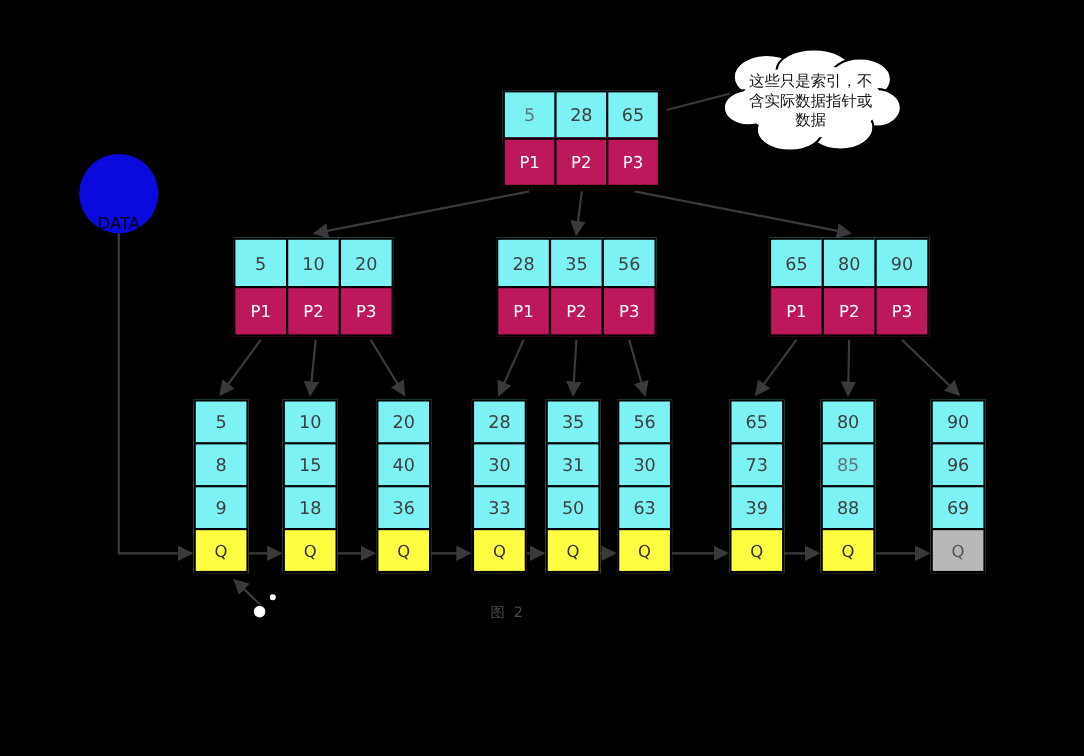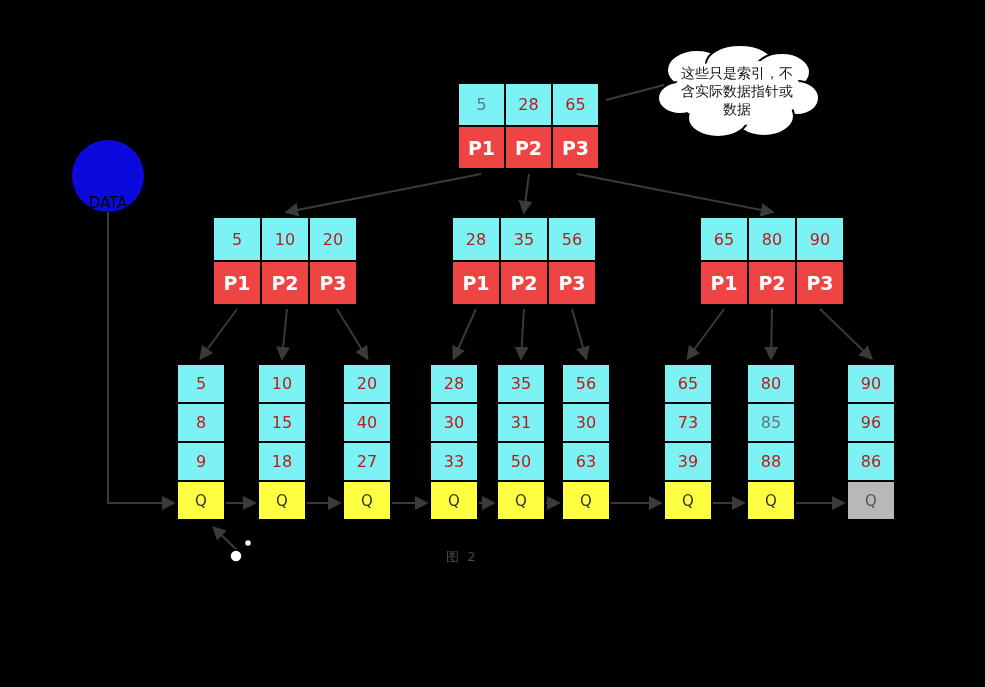--- a/index.html
+++ b/index.html
@@ -6,23 +6,23 @@
   .canvas{position:relative;width:985px;height:687px;background:#000;overflow:hidden;
           font-family:"DejaVu Sans","Liberation Sans",sans-serif;}
   .wires{position:absolute;left:0;top:0;width:985px;height:687px;z-index:1;}
   .hnode{position:absolute;z-index:3;}
   .hrow{display:flex;}
   .hrow + .hrow{margin-top:-2px;}
   .cell{box-sizing:border-box;border:2px solid #000;display:flex;align-items:center;justify-content:center;}
   .hrow .cell + .cell{margin-left:-2px;}
   .rootn .cell{width:49px;height:45px;}
   .inode .cell{width:50px;height:46px;}
-  .key{background:#7df2f5;color:#b91c1c;font-size:16px;}
+  .key{background:#7df2f5;color:#404040;font-size:16px;}
   .key.muted{color:#61767c;}
-  .ptr{background:#ef4444;color:#fff;font-size:19px;font-weight:bold;}
+  .ptr{background:#be185d;color:#fff;font-size:15px;}
   .leaf{position:absolute;z-index:3;width:50px;}
   .leaf .cell{width:50px;height:41px;}
   .leaf .cell + .cell{margin-top:-2px;}
   .qcell{background:#ffff42;color:#333;font-size:15px;}
   .qcell.last{background:#b8b8b8;color:#555;}
   .data-circle{position:absolute;z-index:3;border-radius:50%;background:#0a0adf;color:#00000a;
                display:flex;align-items:flex-end;justify-content:center;font-size:15px;}
   .cloud{position:absolute;z-index:4;}
   .cloud svg{position:absolute;left:0;top:0;}
   .cloud-text{position:absolute;z-index:2;display:flex;align-items:center;justify-content:center;
@@ -135,21 +135,21 @@
   </div>
   <div class="leaf" style="left:257px;top:363px;">
     <div class="cell key">10</div>
     <div class="cell key">15</div>
     <div class="cell key">18</div>
     <div class="cell qcell">Q</div>
   </div>
   <div class="leaf" style="left:342px;top:363px;">
     <div class="cell key">20</div>
     <div class="cell key">40</div>
-    <div class="cell key">27</div>
+    <div class="cell key">36</div>
     <div class="cell qcell">Q</div>
   </div>
   <div class="leaf" style="left:429px;top:363px;">
     <div class="cell key">28</div>
     <div class="cell key">30</div>
     <div class="cell key">33</div>
     <div class="cell qcell">Q</div>
   </div>
   <div class="leaf" style="left:496px;top:363px;">
     <div class="cell key">35</div>
@@ -171,29 +171,29 @@
   </div>
   <div class="leaf" style="left:746px;top:363px;">
     <div class="cell key">80</div>
     <div class="cell key muted">85</div>
     <div class="cell key">88</div>
     <div class="cell qcell">Q</div>
   </div>
   <div class="leaf" style="left:846px;top:363px;">
     <div class="cell key">90</div>
     <div class="cell key">96</div>
-    <div class="cell key">86</div>
+    <div class="cell key">69</div>
     <div class="cell qcell last">Q</div>
   </div>
 
   <div class="data-circle" style="left:72px;top:140px;width:72px;height:72px;">
     <span>DATA</span>
   </div>
 
-  <div class="cloud" style="left:652px;top:40px;width:170px;height:104px;font-family:Liberation Serif, serif;">
+  <div class="cloud" style="left:652px;top:40px;width:170px;height:104px;">
     <svg width="170" height="104" viewBox="0 0 170 104">
       <g fill="#fff" stroke="#000" stroke-width="2">
         <ellipse cx="45" cy="30" rx="30" ry="20"></ellipse>
         <ellipse cx="88" cy="24" rx="34" ry="19"></ellipse>
         <ellipse cx="130" cy="32" rx="28" ry="19"></ellipse>
         <ellipse cx="145" cy="58" rx="22" ry="17"></ellipse>
         <ellipse cx="112" cy="76" rx="30" ry="20"></ellipse>
         <ellipse cx="66" cy="78" rx="30" ry="19"></ellipse>
         <ellipse cx="28" cy="58" rx="22" ry="16"></ellipse>
       </g>

